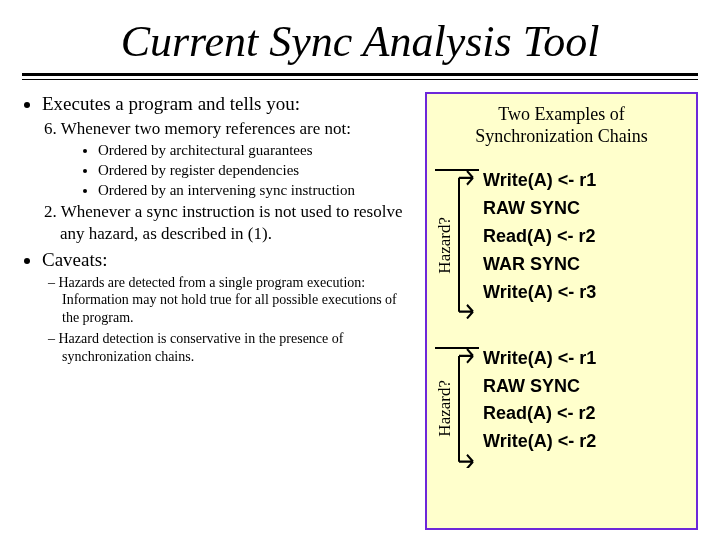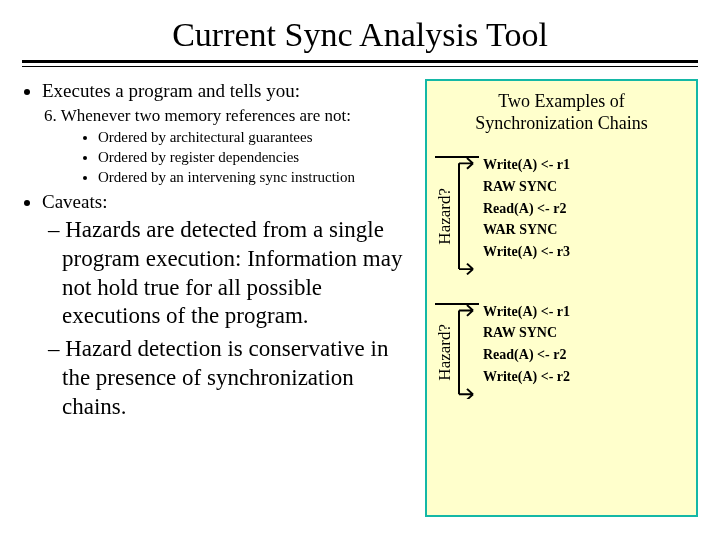--- a/index.html
+++ b/index.html
@@ -6,24 +6,25 @@
   body {
     width: 720px;
     height: 540px;
     background: #fff;
     font-family: "Times New Roman", Times, serif;
     color: #000;
     padding: 16px 22px;
     overflow: hidden;
   }
   .title {
-    font-size: 34px;
+    font-size: 44px;
     text-align: center;
     margin-bottom: 6px;
     font-weight: normal;
+    font-style: italic;
   }
   .hr-thick { border: none; border-top: 3px solid #000; margin-bottom: 3px; }
   .hr-thin  { border: none; border-top: 1px solid #000; }
   .columns {
     display: flex;
     margin-top: 12px;
     gap: 8px;
   }
   .left {
     flex: 0 0 395px;
@@ -40,27 +41,27 @@
     text-indent: -16px;
     font-size: 17px;
     margin-top: 2px;
     margin-bottom: 2px;
   }
   .bullet-3 { list-style: disc; margin-left: 76px; font-size: 15px; }
   .bullet-3 li { margin-bottom: 1px; }
   .dash-item {
     margin-left: 40px;
     text-indent: -14px;
-    font-size: 23px;
+    font-size: 14px;
     margin-top: 2px;
     margin-bottom: 4px;
     font-family: Liberation Serif, serif;
   }
   .panel {
-    border: 2px solid #14b8a6;
+    border: 2px solid #6d28d9;
     background: #ffffcc;
     padding: 6px 8px 14px 8px;
     height: 438px;
   }
   .panel-title {
     text-align: center;
     font-size: 18px;
     line-height: 1.2;
     margin: 4px 0 8px 0;
   }
@@ -90,23 +91,23 @@
     text-align: center;
     width: 20px;
   }
   .hazard-bracket {
     width: 20px;
     position: relative;
     align-self: stretch;
   }
   .hazard-bracket svg { position: absolute; inset: 0; width: 100%; height: 100%; }
   .code {
-    font-family: Liberation Serif, serif;
+    font-family: Liberation Sans, sans-serif;
     font-weight: bold;
-    font-size: 14px;
+    font-size: 18px;
     line-height: 1.55;
     padding: 12px 0 12px 4px;
     white-space: pre;
   }
 </style>
 </head>
 <body>
 
 <h1 class="title">Current Sync Analysis Tool</h1>
 <hr class="hr-thick">
@@ -117,20 +118,21 @@
   <div class="left">
     <ul class="bullet-1">
       <li>Executes a program and tells you:</li>
     </ul>
     <p class="num-item">6. Whenever two memory references are not:</p>
     <ul class="bullet-3">
       <li>Ordered by architectural guarantees</li>
       <li>Ordered by register dependencies</li>
       <li>Ordered by an intervening sync instruction</li>
     </ul>
+    <p class="num-item">2. Whenever a sync instruction is not used to resolve any hazard, as described in (1).</p>
 
     <ul class="bullet-1" style="margin-top:4px;">
       <li>Caveats:</li>
     </ul>
     <p class="dash-item">– Hazards are detected from a single program execution:  Information may not hold true for all possible executions of the program.</p>
     <p class="dash-item">– Hazard detection is conservative in the presence of synchronization chains.</p>
   </div>
 
   <div class="right">
     <div class="panel">

